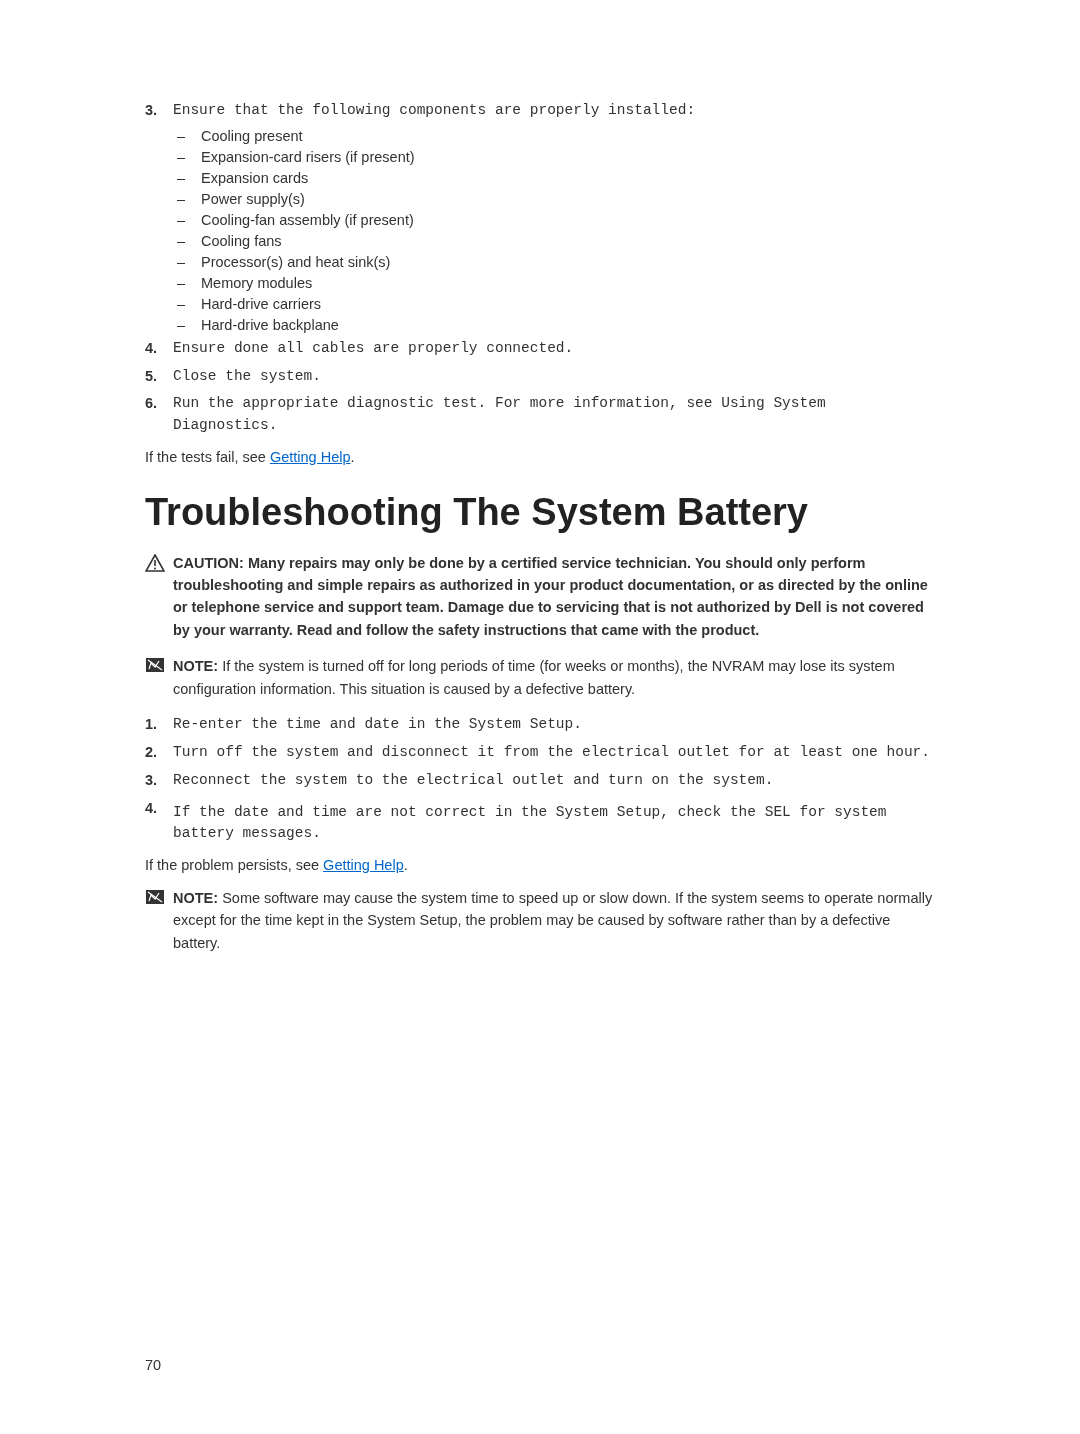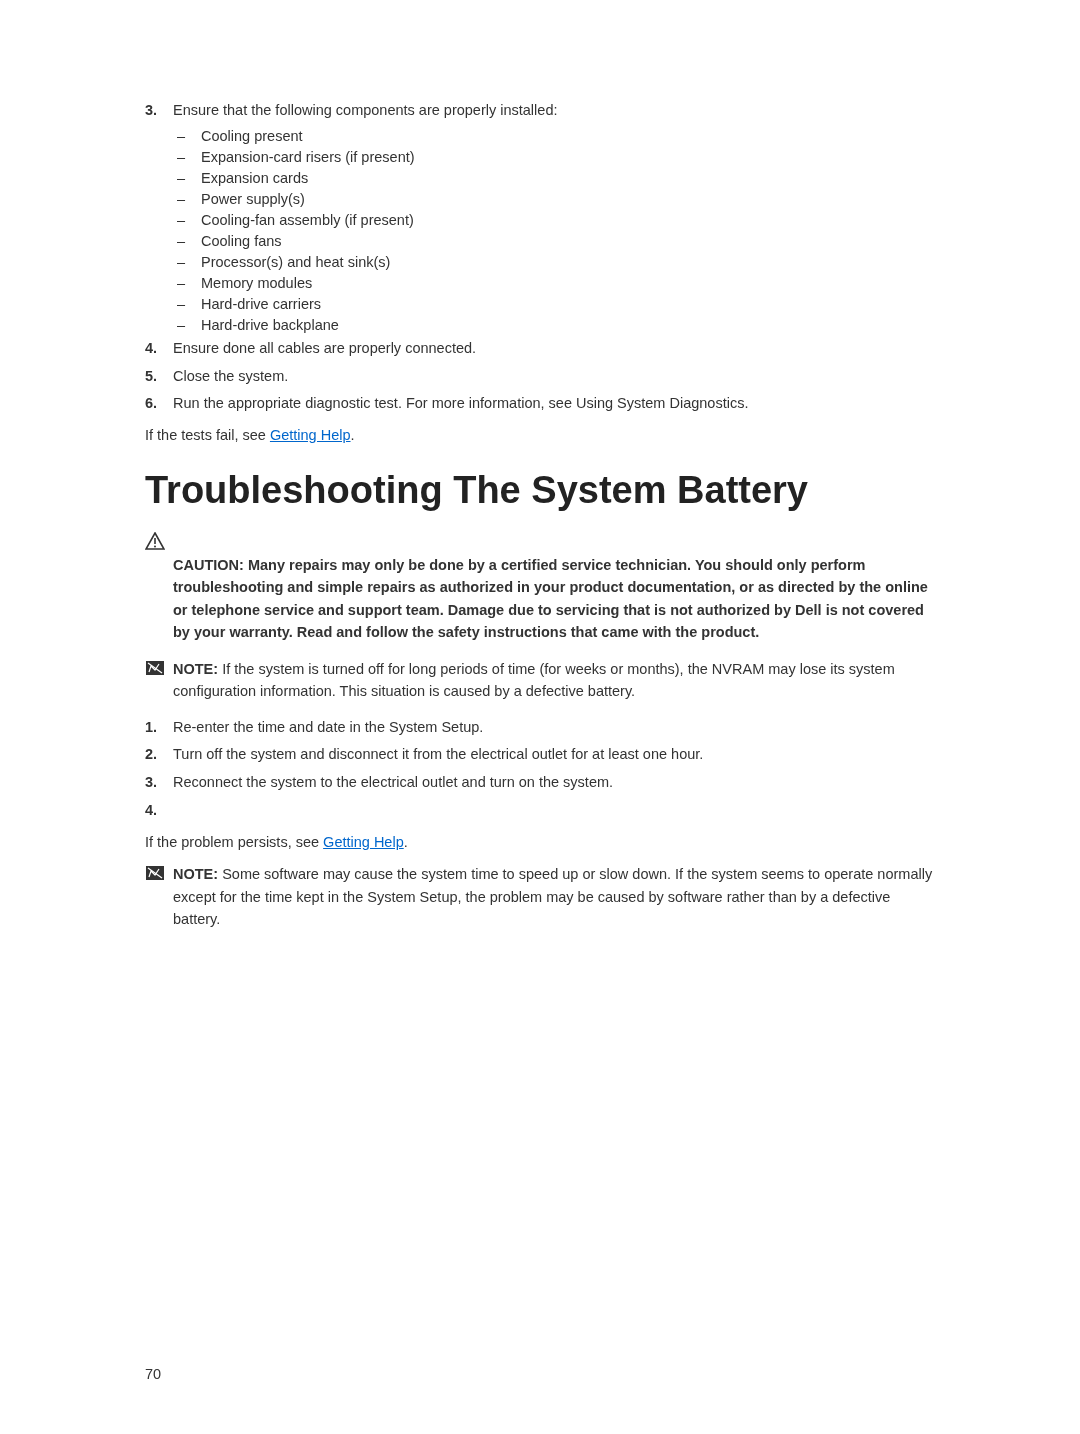--- a/index.html
+++ b/index.html
@@ -23,20 +23,21 @@
       line-height: 1.5;
     }
     .ol-num {
       font-weight: bold;
       color: #333;
       min-width: 28px;
       flex-shrink: 0;
     }
     .ol-text {
       flex: 1;
+      font-family: Liberation Mono, monospace;
     }
     .ul-item {
       display: flex;
       margin-bottom: 5px;
       font-size: 14.5px;
       padding-left: 32px;
     }
     .ul-dash {
       min-width: 24px;
       flex-shrink: 0;
@@ -76,33 +77,32 @@
     .notice-text {
       flex: 1;
       font-size: 14.5px;
       line-height: 1.55;
     }
     .notice-label {
       font-weight: bold;
     }
     .notice-bold {
       font-weight: bold;
-      margin-top: 24px;
     }
     .indented-ol {
       margin-top: 8px;
     }
     .sub-para {
       font-size: 14.5px;
       line-height: 1.5;
       margin-top: 4px;
     }
     .page-num {
       position: absolute;
-      bottom: 52px;
+      bottom: 61px;
       left: 145px;
       font-size: 14.5px;
       color: #333;
     }
     .icon-svg {
       display: block;
     }
   </style>
 </head>
 <body>
@@ -209,20 +209,21 @@
     <span class="ol-num">2.</span>
     <span class="ol-text">Turn off the system and disconnect it from the electrical outlet for at least one hour.</span>
   </div>
   <div class="ol-item">
     <span class="ol-num">3.</span>
     <span class="ol-text">Reconnect the system to the electrical outlet and turn on the system.</span>
   </div>
   <div class="ol-item">
     <span class="ol-num">4.</span>
     <div class="ol-text">
+      <div class="sub-para">If the date and time are not correct in the System Setup, check the SEL for system battery messages.</div>
     </div>
   </div>
 </div>
 
 <p class="para">
   <span>If the problem persists, see </span><span class="link">Getting Help</span><span>.</span>
 </p>
 
 <div class="notice-block">
   <div class="notice-icon">

